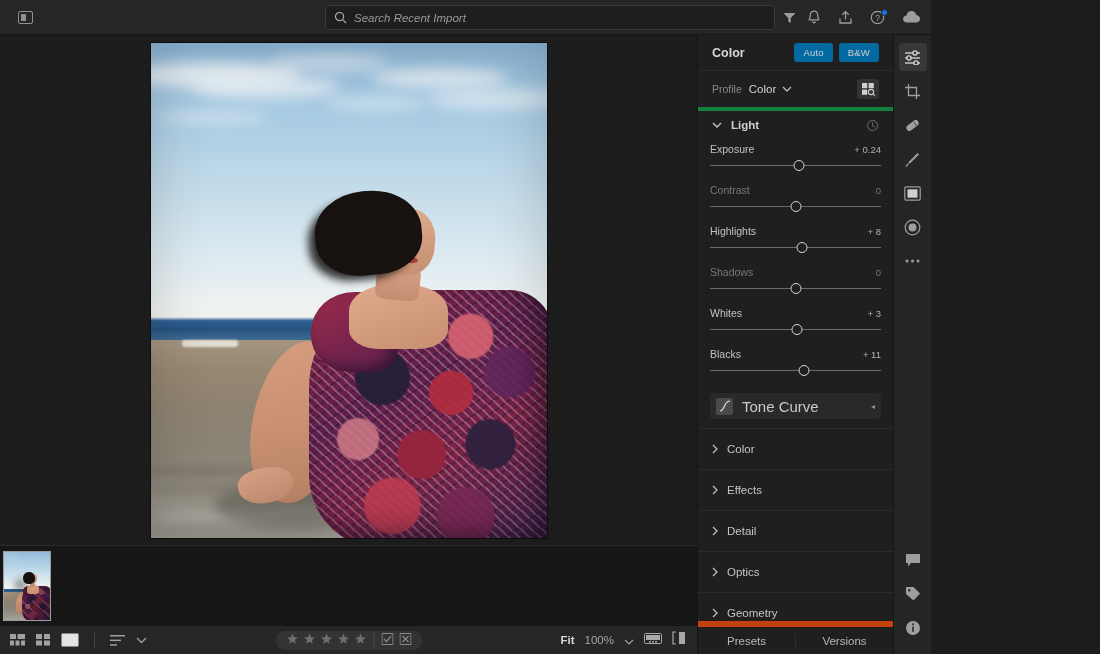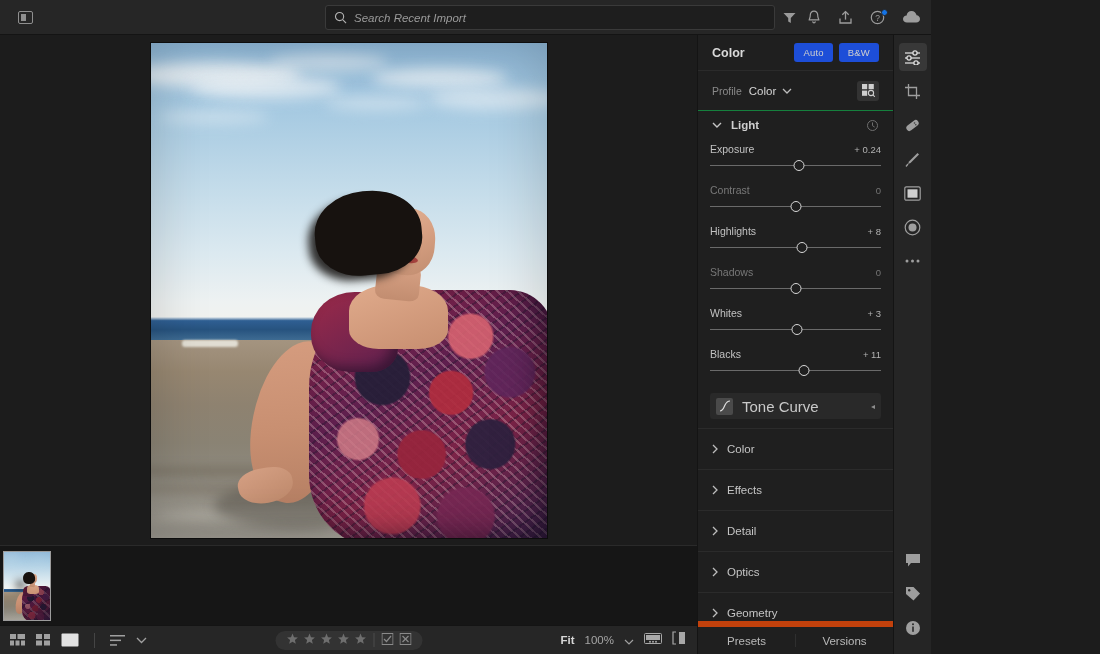--- a/index.html
+++ b/index.html
@@ -209,26 +209,26 @@
   .edit-panel {
     width: 196px; min-width: 196px; background: #1f1f1f;
     border-left: 1px solid #141414; display: flex; flex-direction: column;
   }
   .ep-head {
     height: 36px; min-height: 36px; display: flex; align-items: center;
     padding: 0 14px; border-bottom: 1px solid #2b2b2b;
   }
   .ep-title { color: #d9d9d9; font-size: 12.5px; font-weight: bold; flex: 1; }
   .pill {
-    background: #1d4ed8; color: #cfcfcf; font-size: 9.5px; border-radius: 3px;
+    background: #0369a1; color: #cfcfcf; font-size: 9.5px; border-radius: 3px;
     padding: 4px 9px; cursor: pointer; margin-left: 6px; letter-spacing: .2px;
   }
   .profile-row {
     height: 40px; min-height: 40px; display: flex; align-items: center;
-    padding: 0 14px; border-bottom: 1px solid #15803d;
+    padding: 0 14px; border-bottom: 4px solid #15803d;
   }
   .profile-label { color: #8a8a8a; font-size: 10.5px; margin-right: 7px; }
   .profile-value { color: #d4d4d4; font-size: 11.5px; cursor: pointer; }
   .profile-chev { margin-left: 6px; cursor: pointer; display: flex; }
   .profile-grid {
     margin-left: auto; width: 22px; height: 20px; background: #333; border-radius: 3px;
     display: flex; align-items: center; justify-content: center; cursor: pointer;
   }
   .panel-scroll { flex: 1; overflow: hidden; }
   .section-head {

